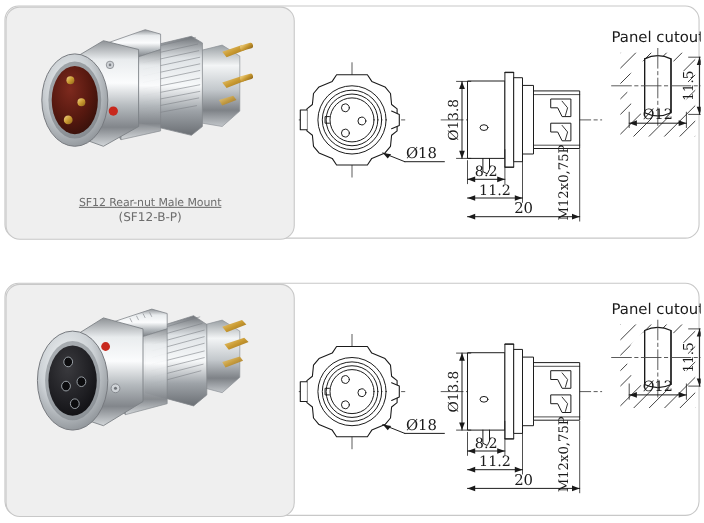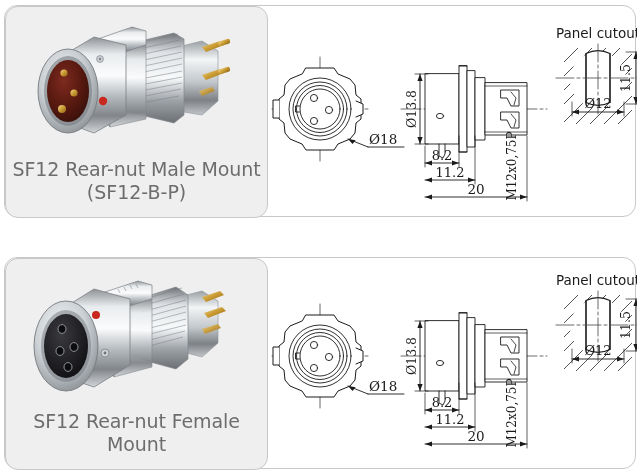--- a/index.html
+++ b/index.html
@@ -59,22 +59,22 @@
 
   .caption {
     position: absolute;
     left: 0;
     width: 261px;
     bottom: 12px;
     text-align: center;
     color: #6d6d6d;
     line-height: 1.25;
   }
-  .caption .line1 { font-size: 19px; letter-spacing: -0.1px; }
-  .caption .line2 { font-size: 19px; }
+  .caption .line1 { font-size: 10px; letter-spacing: -0.1px; text-decoration: underline; }
+  .caption .line2 { font-size: 11px; }
 
   
   .drawing-area {
     position: absolute;
     left: 263px;
     top: 0;
     width: 369px;
     height: 212px;
   }
   .drawing-area svg { display: block; }
@@ -453,21 +453,20 @@
 
             <circle cx="90" cy="48" r="4" fill="#c8281d"></circle>
 
             <circle cx="99" cy="86" r="4" fill="#cfd3d7" stroke="#7e8287" stroke-width="0.8"></circle>
             <circle cx="99" cy="86" r="1.4" fill="#6f7378"></circle>
           </g>
         </svg>
       </div>
 
       <div class="caption">
-        <div class="line1">SF12 Rear-nut Female Mount</div>
       </div>
     </div>
 
     <div class="drawing-area">
       <svg width="369" height="212" viewBox="0 0 369 212">
         <g stroke="#1a1a1a" fill="none" stroke-width="0.9" stroke-linecap="round" stroke-linejoin="round">
 
           <g transform="translate(52,98)">
             <g stroke="#444" stroke-width="0.8" stroke-dasharray="22,3,3,3">
               <path d="M-48,0 L48,0"></path>

